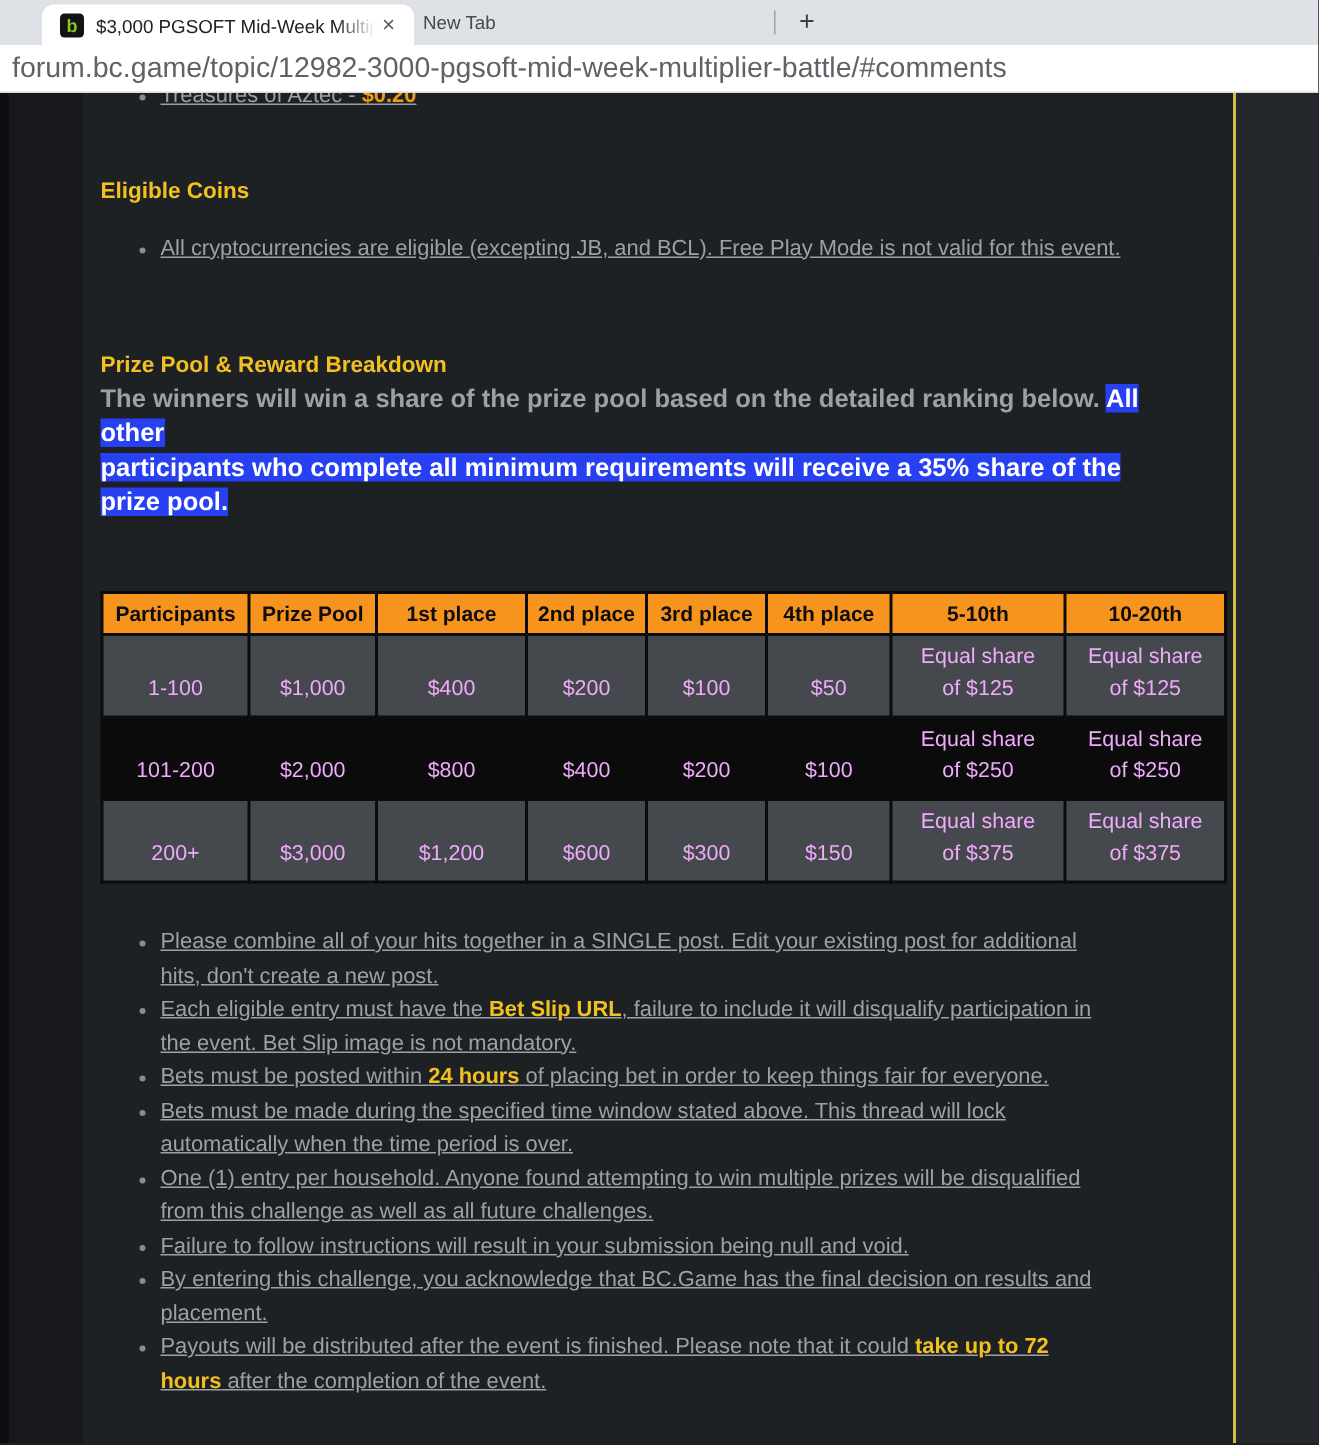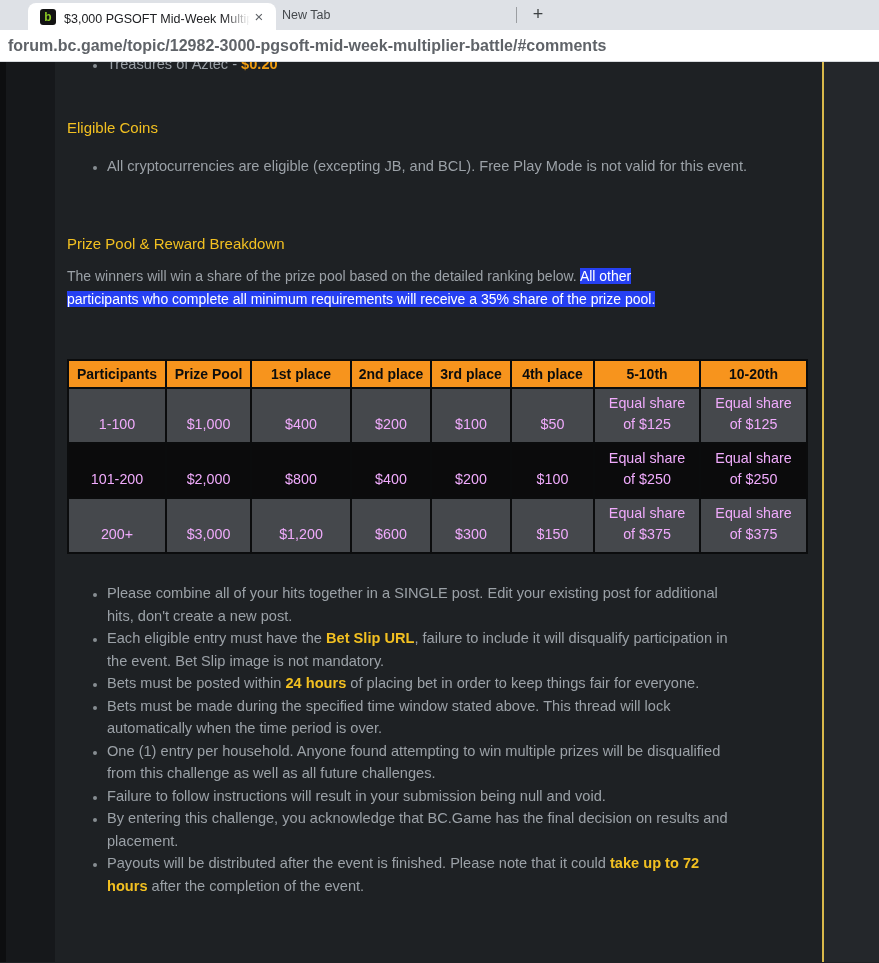--- a/index.html
+++ b/index.html
@@ -28,61 +28,61 @@
     position: absolute; left: 272px; top: 0; width: 240px; height: 30px;
     display: flex; align-items: center; padding-left: 10px;
     font-size: 12.5px; color: #45494d;
   }
   .tab-divider { position: absolute; left: 516px; top: 7px; width: 1px; height: 16px; background: #9b9ea2; }
   .new-tab-btn { position: absolute; left: 527px; top: 4px; width: 22px; height: 22px;
     text-align: center; line-height: 21px; font-size: 18px; color: #3c4043; cursor: pointer; }
 
   .url-row { height: 32px; background: #ffffff; border-bottom: 1px solid #d7dade;
     display: flex; align-items: center; }
-  .url-text { font-size: 16px; color: #5f6368; padding-left: 8px; white-space: nowrap; font-weight: bold; }
+  .url-text { font-size: 19px; color: #5f6368; padding-left: 8px; white-space: nowrap; }
 
   
   .page { position: relative; height: 900px; background: #1e2124; overflow: hidden; }
   .left-rail { position: absolute; left: 0; top: 0; width: 55px; height: 100%;
     background: linear-gradient(to right, #0d0e10 0 6px, #16181b 6px 100%); }
   .right-rail { position: absolute; right: 0; top: 0; width: 55px; height: 100%; background: #24272b; }
   .accent-vline { position: absolute; left: 822px; top: 0; width: 2px; height: 100%; background: #d8b84a; }
 
   .content { position: relative; margin-left: 67px; width: 722px; }
 
-  h2.sec { font-size: 15px; font-weight: normal; color: var(--accent, #f2c021); line-height: 20px; }
+  h2.sec { font-size: 15px; font-weight: bold; color: var(--accent, #f2c021); line-height: 20px; }
   .h-eligible { margin-top: 42px; }
   .h-prize   { margin-top: 57px; }
   .h-rules   { margin-top: 53px; }
 
   ul.blist { list-style: disc; padding-left: 40px; color: #9ba1a7; }
-  ul.blist li { font-size: 14.6px; line-height: 22.5px; white-space: pre-line; }
+  ul.blist li { font-size: 14.6px; line-height: 22.5px; white-space: pre-line; text-decoration: underline; }
   ul.blist li::marker { color: #878d92; font-size: 12px; }
   .clipped-list { margin-top: -9px; }
   .eligible-list { margin-top: 17px; }
   .rules-list { margin-top: 28px; }
 
-  .para { margin-top: 11px; font-size: 14px; line-height: 23px; color: #9ba1a7; white-space: pre-line; }
+  .para { margin-top: 0; font-size: 17px; line-height: 23px; color: #9ba1a7; white-space: pre-line; font-weight: bold; }
   .seg-hl { background: var(--highlight, #2640f2); color: #ffffff; }
   .seg-b { color: var(--accent, #f2c021); font-weight: bold; }
   .seg-o { color: var(--accent2, #ef9c10); font-weight: bold; }
 
   
   table.prize { margin-top: 48px; border-collapse: collapse; width: 722px; table-layout: fixed; padding-left: 40px; }
   table.prize th, table.prize td { border: 2px solid #0b0c0d; }
   table.prize th { background: var(--tableHeader, #f7941d); color: #0d0d0d; font-weight: bold;
     font-size: 14px; height: 28px; text-align: center; padding: 2px; }
   table.prize td { height: 52px; vertical-align: bottom; text-align: center; color: #f0abfc;
     font-size: 14.3px; line-height: 21px; padding: 4px 3px 7px; white-space: pre-line; }
   tr.row-gray  { background: #45484c; }
   tr.row-black { background: #0b0b0c; }
   table.prize th:nth-child(1){width:98px} table.prize th:nth-child(2){width:85px}
   table.prize th:nth-child(3){width:100px} table.prize th:nth-child(4){width:80px}
   table.prize th:nth-child(5){width:80px} table.prize th:nth-child(6){width:83px}
-  table.prize th:nth-child(7){width:106px} table.prize th:nth-child(8){width:107px}
+  table.prize th:nth-child(7){width:116px} table.prize th:nth-child(8){width:107px}
 </style>
 </head>
 <body>
 
 <div class="tab-strip">
   <div class="tab-active">
     <span class="favicon">b</span>
     <span class="tab-title-wrap">
       <span class="tab-title">$3,000 PGSOFT Mid-Week Multip</span>
       <span class="tab-fade"></span>

